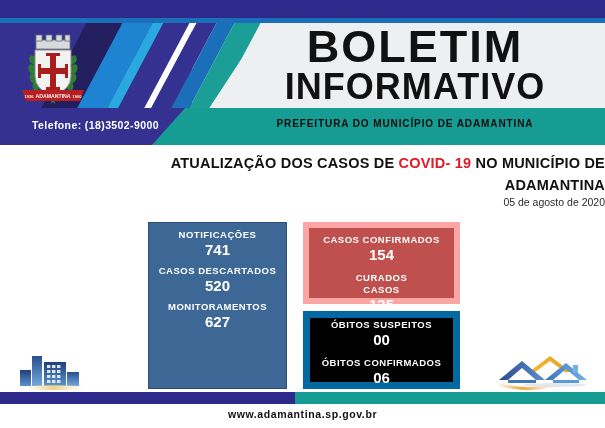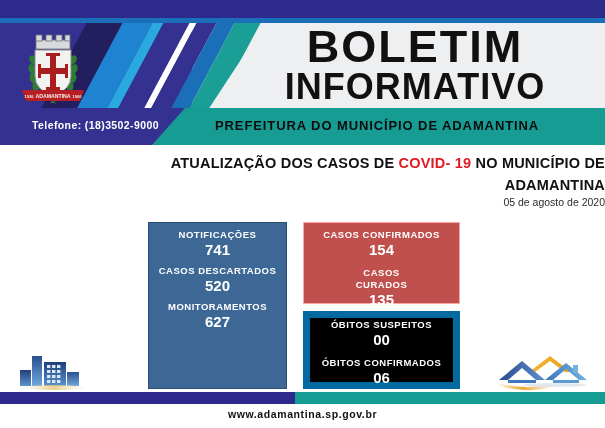--- a/index.html
+++ b/index.html
@@ -114,22 +114,22 @@
     font-size: 36px;
     font-weight: bold;
     letter-spacing: 1px;
     line-height: 34px;
     white-space: nowrap;
   }
   .prefeitura {
     position: absolute;
     left: 215px; top: 118px;
     width: 380px;
-    text-align: left;
-    font-size: 13px;
+    text-align: center;
+    font-size: 10px;
     font-weight: bold;
     letter-spacing: 0.9px;
     color: #0c0c0c;
     white-space: nowrap;
   }
   .telefone {
     position: absolute;
     left: 8px; top: 119px;
     width: 175px;
     text-align: center;
@@ -178,21 +178,21 @@
     left: 148px; top: 222px;
     width: 139px; height: 167px;
     background: #3d6896;
     border: 1px solid #2d4e72;
     padding-top: 6px;
   }
   .box-red {
     left: 303px; top: 222px;
     width: 157px; height: 82px;
     background: #c0504d;
-    border: 1px solid #fca5a5;
+    border: 6px solid #fca5a5;
     padding-top: 6px;
   }
   .box-black {
     left: 303px; top: 311px;
     width: 157px; height: 78px;
     background: #000000;
     border: 7px solid #0369a1;
     padding-top: 1px;
   }
   .stat-label {
@@ -342,22 +342,22 @@
       <div class="stat-value">627</div>
     </div>
   </div>
 
   <div class="box box-red">
     <div class="stat-group">
       <div class="stat-label">CASOS CONFIRMADOS</div>
       <div class="stat-value">154</div>
     </div>
     <div class="stat-group">
+      <div class="stat-label">CURADOS</div>
       <div class="stat-label">CASOS</div>
-      <div class="stat-label">CURADOS</div>
       <div class="stat-value">135</div>
     </div>
   </div>
 
   <div class="box box-black">
     <div class="stat-group">
       <div class="stat-label">ÓBITOS SUSPEITOS</div>
       <div class="stat-value">00</div>
     </div>
     <div class="stat-group">

